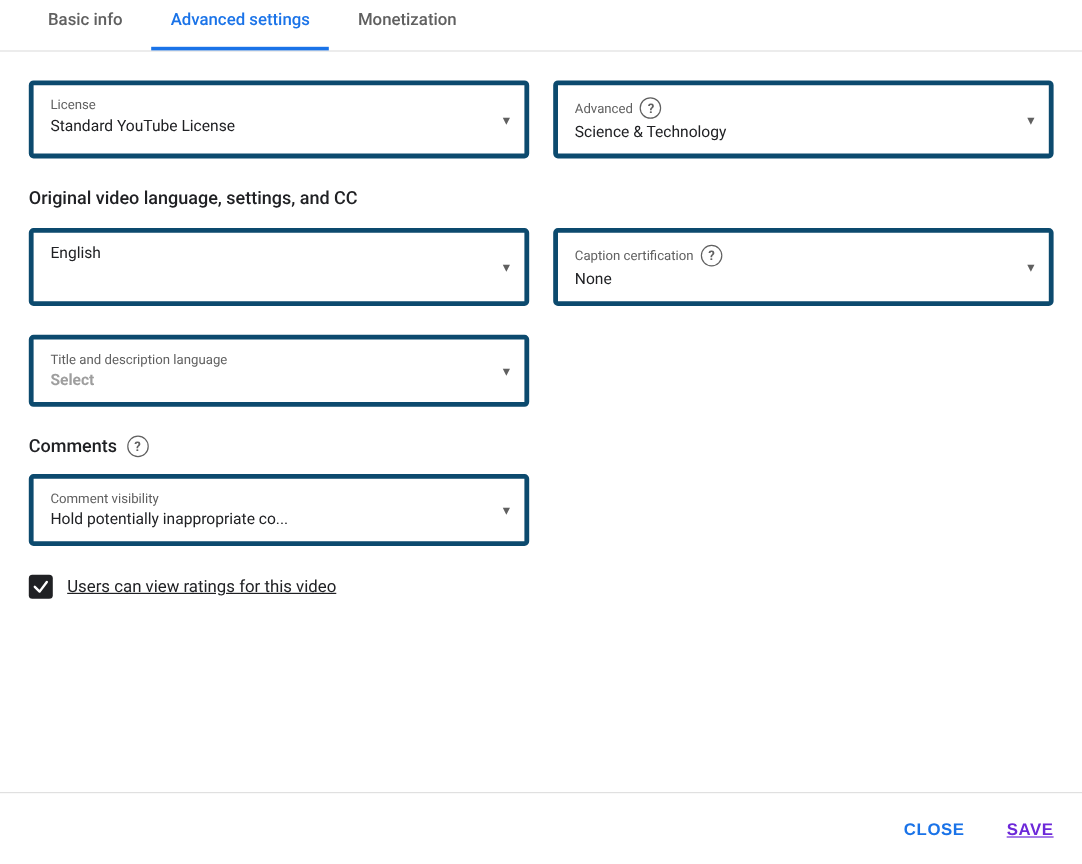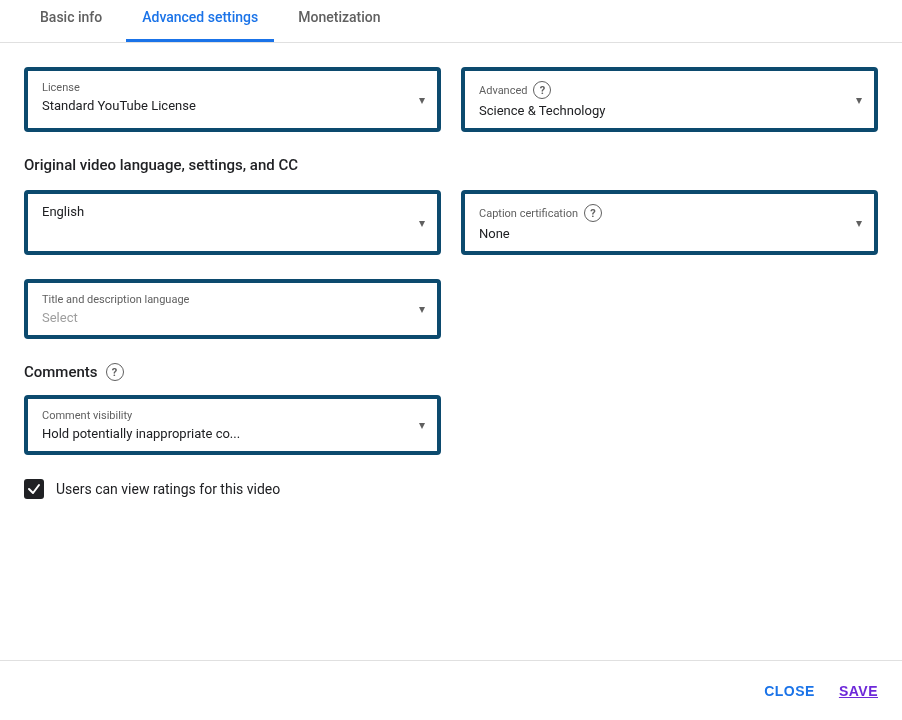--- a/index.html
+++ b/index.html
@@ -120,20 +120,21 @@
       display: flex;
       align-items: center;
       gap: 6px;
     }
 
     .checkbox-row {
       display: flex;
       align-items: center;
       gap: 12px;
       margin-top: 20px;
+      text-decoration: underline;
     }
     .checkbox-box {
       width: 20px;
       height: 20px;
       background: #202124;
       border-radius: 3px;
       display: flex;
       align-items: center;
       justify-content: center;
       flex-shrink: 0;
@@ -149,21 +150,21 @@
     }
 
     
     .footer {
       height: 60px;
       display: flex;
       align-items: center;
       justify-content: flex-end;
       padding: 0 24px;
       border-top: 1px solid #e0e0e0;
-      gap: 24px;
+      gap: 35px;
       flex-shrink: 0;
     }
     .footer-btn {
       font-size: 14px;
       font-weight: 600;
       cursor: pointer;
       background: none;
       border: none;
       letter-spacing: 0.5px;
     }
@@ -215,21 +216,21 @@
         <span class="help-icon">?</span>
       </div>
       <div class="select-value">None</div>
       <span class="arrow">▾</span>
     </div>
   </div>
 
   <div class="select-row">
     <div class="select-wrap" style="flex: 0 0 calc(50% - 10px);">
       <div class="select-label">Title and description language</div>
-      <div class="select-value" style="color:#9e9e9e;">Select</div>
+      <div class="select-value" style="color:#9e9e9e;font-weight:bold;">Select</div>
       <span class="arrow">▾</span>
     </div>
   </div>
 
   <div class="comments-section">
     <div class="comments-title">
       <span>Comments</span>
       <span class="help-icon">?</span>
     </div>
     <div class="select-row">

